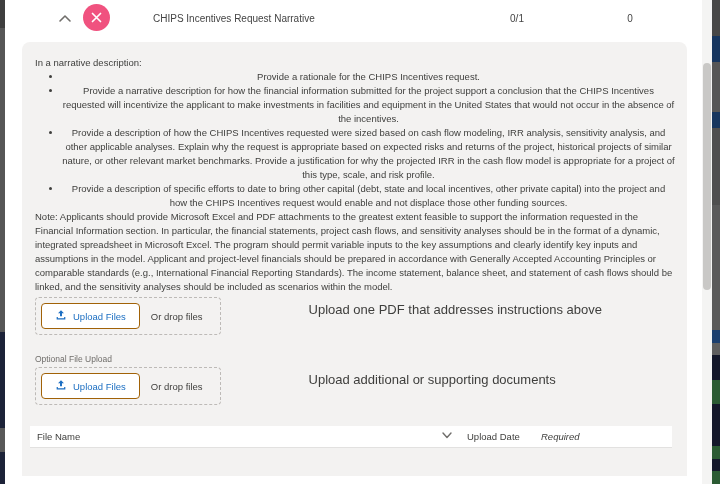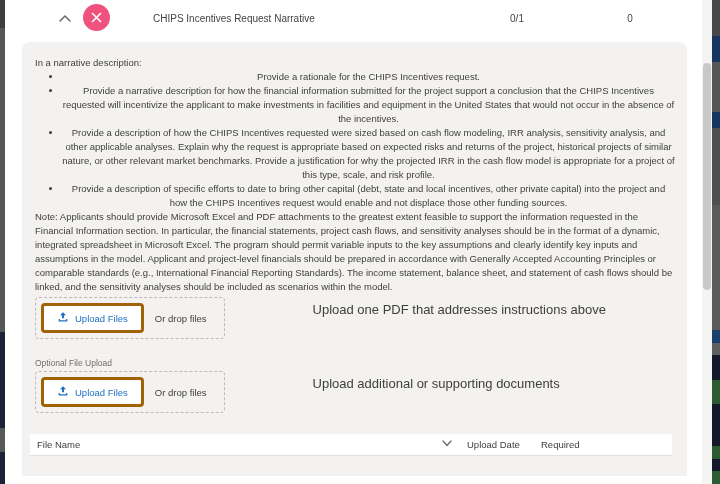--- a/index.html
+++ b/index.html
@@ -54,37 +54,37 @@
   ul.bullets li { font-size:9.5px; line-height:14px;text-align:center; }
   .note { font-size:9.5px; line-height:14px; margin-top:0; }
 
   .upload-label { margin-top:19px; font-size:8.5px; color:#706e6b; }
   .upload-row { display:flex; align-items:flex-start; margin-top:3px; }
   .dropzone {
     border:1px dashed #bdbab7; border-radius:4px; padding:5px;
     display:flex; align-items:center; cursor:pointer;
   }
   .upload-btn {
-    background:#fff; border:3px solid #a16207; border-radius:4px;
+    background:#fff; border:1px solid #a16207; border-radius:4px;
     padding:5px 13px; display:flex; align-items:center; gap:6px;
     color:#1b6ec2; font-size:9.5px; font-family:"Liberation Sans",sans-serif;
     cursor:pointer;
   }
   .drop-text { margin:0 12px 0 11px; font-size:9.5px; color:#3e3e3c; }
   .upload-desc { margin-left:88px; margin-top:5px; font-size:13px; color:#3e3e3c; }
 
   
   .table-head {
     margin:21px 0 0 -5px; width:642px; height:22px; background:#fff;
     display:flex; align-items:center; font-size:9.5px; color:#3e3e3c;
     border-bottom:1px solid #e2e1e0;
   }
   .col-name { flex:1; display:flex; justify-content:space-between; align-items:center; padding:0 14px 0 7px; }
   .col-date { width:74px; }
-  .col-req  { width:131px; }
+  .col-req  { width:131px;font-style:italic; }
 </style>
 </head>
 <body>
 
 <div>
 
   <div class="edge edge-left"></div>
   <div class="edge edge-right"></div>
 
   <div class="vscroll">

